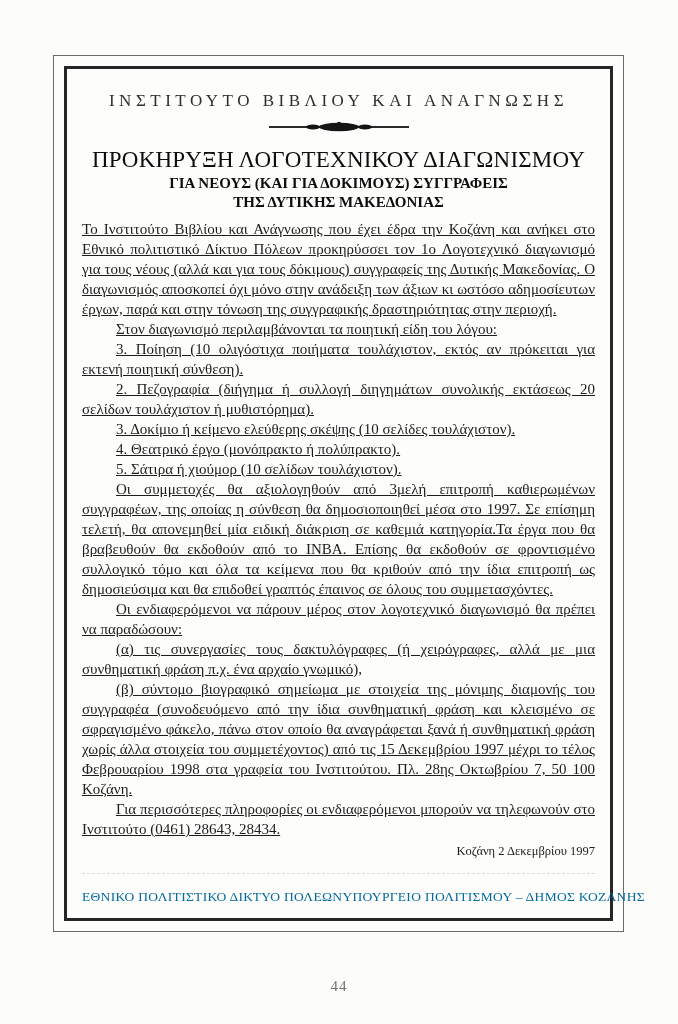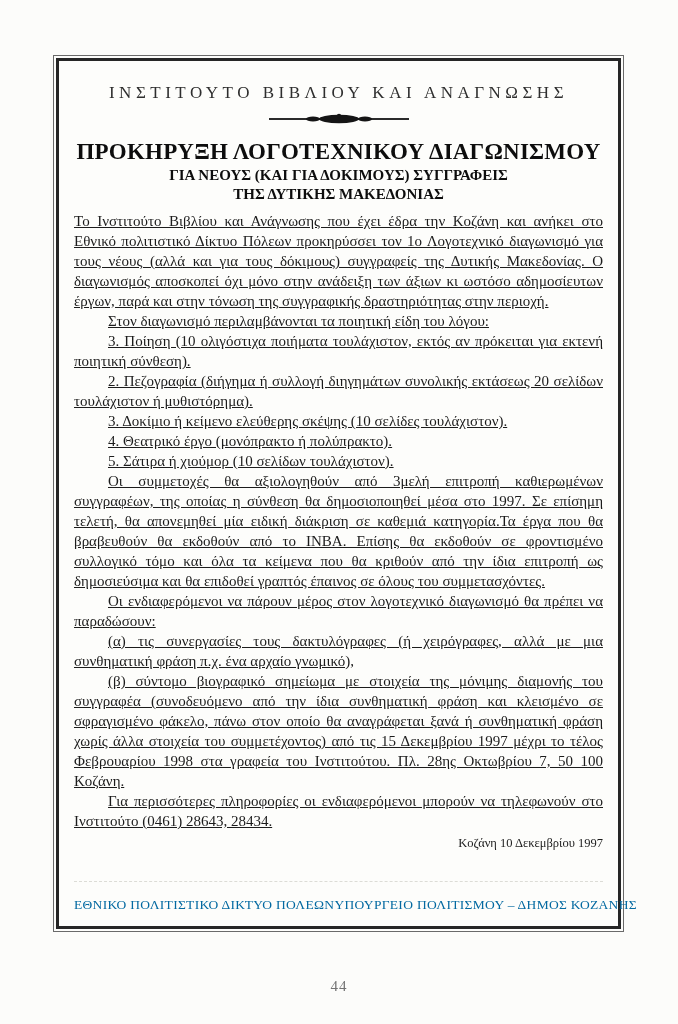--- a/index.html
+++ b/index.html
@@ -19,21 +19,21 @@
     inset: 0;
   }
   .frame-outer {
     position: absolute;
     left: 53px;
     top: 55px;
     width: 571px;
     height: 877px;
     box-sizing: border-box;
     border: 1px solid #6a6a6a;
-    padding: 2px;
+    padding: 10px;
     background: #fdfdfb;
   }
   .frame-inner {
     border: 3px solid #262626;
     height: 100%;
     box-sizing: border-box;
     padding: 0 15px;
     display: flex;
     flex-direction: column;
   }
@@ -47,21 +47,21 @@
   }
   .divider {
     text-align: center;
     margin-top: 9px;
     line-height: 0;
   }
   .title {
     margin: 13px 0 0;
     text-align: center;
     font-size: 23px;
-    font-weight: bold;
+    font-weight: normal;
     color: #0d0d0d;
     letter-spacing: 0.2px;
     white-space: nowrap;
   }
   .subtitle {
     margin: 2px 0 0;
     text-align: center;
     font-size: 15px;
     font-weight: bold;
     color: #0d0d0d;
@@ -146,21 +146,21 @@
         <p class="para">3. Δοκίμιο ή κείμενο ελεύθερης σκέψης (10 σελίδες τουλάχιστον).</p>
         <p class="para">4. Θεατρικό έργο (μονόπρακτο ή πολύπρακτο).</p>
         <p class="para">5. Σάτιρα ή χιούμορ (10 σελίδων τουλάχιστον).</p>
         <p class="para">Οι συμμετοχές θα αξιολογηθούν από 3μελή επιτροπή καθιερωμένων συγγραφέων, της οποίας η σύνθεση θα δημοσιοποιηθεί μέσα στο 1997. Σε επίσημη τελετή, θα απονεμηθεί μία ειδική διάκριση σε καθεμιά κατηγορία.Τα έργα που θα βραβευθούν θα εκδοθούν από το ΙΝΒΑ. Επίσης θα εκδοθούν σε φροντισμένο συλλογικό τόμο και όλα τα κείμενα που θα κριθούν από την ίδια επιτροπή ως δημοσιεύσιμα και θα επιδοθεί γραπτός έπαινος σε όλους του συμμετασχόντες.</p>
         <p class="para">Οι ενδιαφερόμενοι να πάρουν μέρος στον λογοτεχνικό διαγωνισμό θα πρέπει να παραδώσουν:</p>
         <p class="para">(α) τις συνεργασίες τους δακτυλόγραφες (ή χειρόγραφες, αλλά με μια συνθηματική φράση π.χ. ένα αρχαίο γνωμικό),</p>
         <p class="para">(β) σύντομο βιογραφικό σημείωμα με στοιχεία της μόνιμης διαμονής του συγγραφέα (συνοδευόμενο από την ίδια συνθηματική φράση και κλεισμένο σε σφραγισμένο φάκελο, πάνω στον οποίο θα αναγράφεται ξανά ή συνθηματική φράση χωρίς άλλα στοιχεία του συμμετέχοντος) από τις 15 Δεκεμβρίου 1997 μέχρι το τέλος Φεβρουαρίου 1998 στα γραφεία του Ινστιτούτου. Πλ. 28ης Οκτωβρίου 7, 50 100 Κοζάνη.</p>
         <p class="para">Για περισσότερες πληροφορίες οι ενδιαφερόμενοι μπορούν να τηλεφωνούν στο Ινστιτούτο (0461) 28643, 28434.</p>
       </div>
 
-      <div class="date-line">Κοζάνη 10 Δεκεμβρίου 1997</div>
+      <div class="date-line">Κοζάνη 2 Δεκεμβρίου 1997</div>
 
       <div class="footer-block">
         <div class="scan-artifact-line"></div>
         <div class="footer-row">
           <span>ΕΘΝΙΚΟ ΠΟΛΙΤΙΣΤΙΚΟ ΔΙΚΤΥΟ ΠΟΛΕΩΝ</span>
           <span>ΥΠΟΥΡΓΕΙΟ ΠΟΛΙΤΙΣΜΟΥ – ΔΗΜΟΣ ΚΟΖΑΝΗΣ</span>
         </div>
       </div>
 
     </div>

